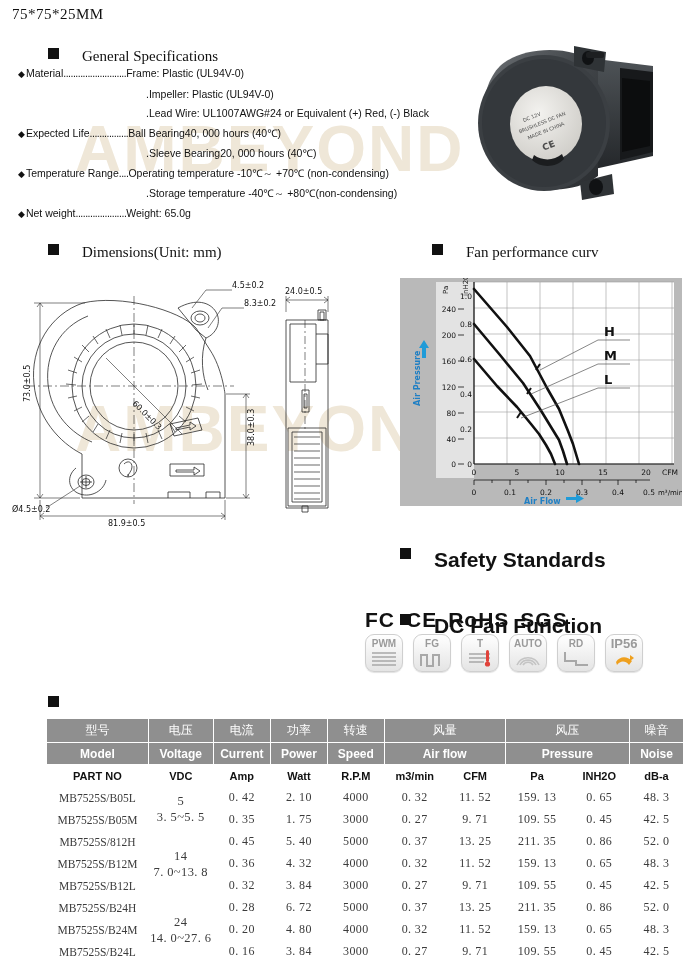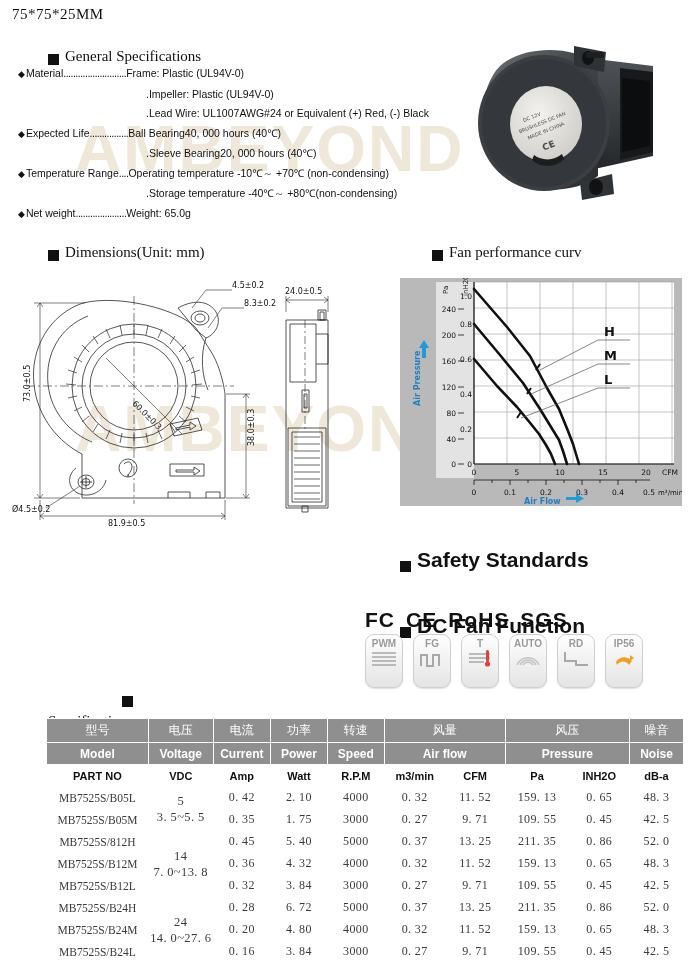--- a/index.html
+++ b/index.html
@@ -48,21 +48,21 @@
     letter-spacing: 1px;
   }
   .size-text {
     font-family: "Liberation Serif", serif;
     font-size: 15px; color: #111; letter-spacing: 0.5px;
   }
 
   
   .sec-head {
     position: absolute;
-    display: flex; align-items: flex-end; gap: 6px;
+    display: flex; align-items: flex-start; gap: 23px;
     z-index: 3;
     padding-left: 34px;
   }
   .sec-sq {
     width: 11px; height: 11px; background: #111; display: inline-block;
   }
   .sec-label-serif {
     font-family: "Liberation Serif", serif; font-size: 15px; color: #111;
   }
   .sec-label-sans {
@@ -113,21 +113,21 @@
     display: flex; align-items: center; gap: 11px; margin-top: 40px;
   }
   .mark { display: inline-block; }
 
   
   .func-icons {
     position: absolute; left: 365px; top: 634px;
     display: flex; gap: 10px; z-index: 3;
   }
   .fi {
-    width: 38px; height: 54px; border-radius: 9px;
+    width: 38px; height: 38px; border-radius: 9px;
     border: 1px solid #cfcfcf;
     background: linear-gradient(#ffffff, #e4e4e4);
     position: relative;
     display: flex; flex-direction: column;
     align-items: center; justify-content: flex-start;
     padding-top: 3px;
     box-shadow: 0 1px 1px rgba(0,0,0,0.12);
   }
   .fi .fi-t {
     font-size: 10px; font-weight: bold; color: #9a9a9a;
@@ -571,21 +571,21 @@
   <div class="fi">
     <div class="fi-t">RD</div>
     <svg width="28" height="18" viewBox="0 0 28 18">
       <g stroke="#a8a8a8" stroke-width="2" fill="none">
         <path d="M3 3 V12 H14 V16 H26"></path>
       </g>
     </svg>
   </div>
 
   <div class="fi">
-    <div class="fi-t" style="font-size:10px;">IP56</div>
+    <div class="fi-t" style="font-size:13px;">IP56</div>
     <svg width="28" height="18" viewBox="0 0 28 18">
       <g>
         <path d="M6 13 C10 7, 17 7, 22 12 L19 16 C15 11, 10 12, 7 16 Z" fill="#efa01e"></path>
         <path d="M20 6 l4 3 l-4 3 Z" fill="#efa01e"></path>
       </g>
     </svg>
   </div>
 
 </div>
 

